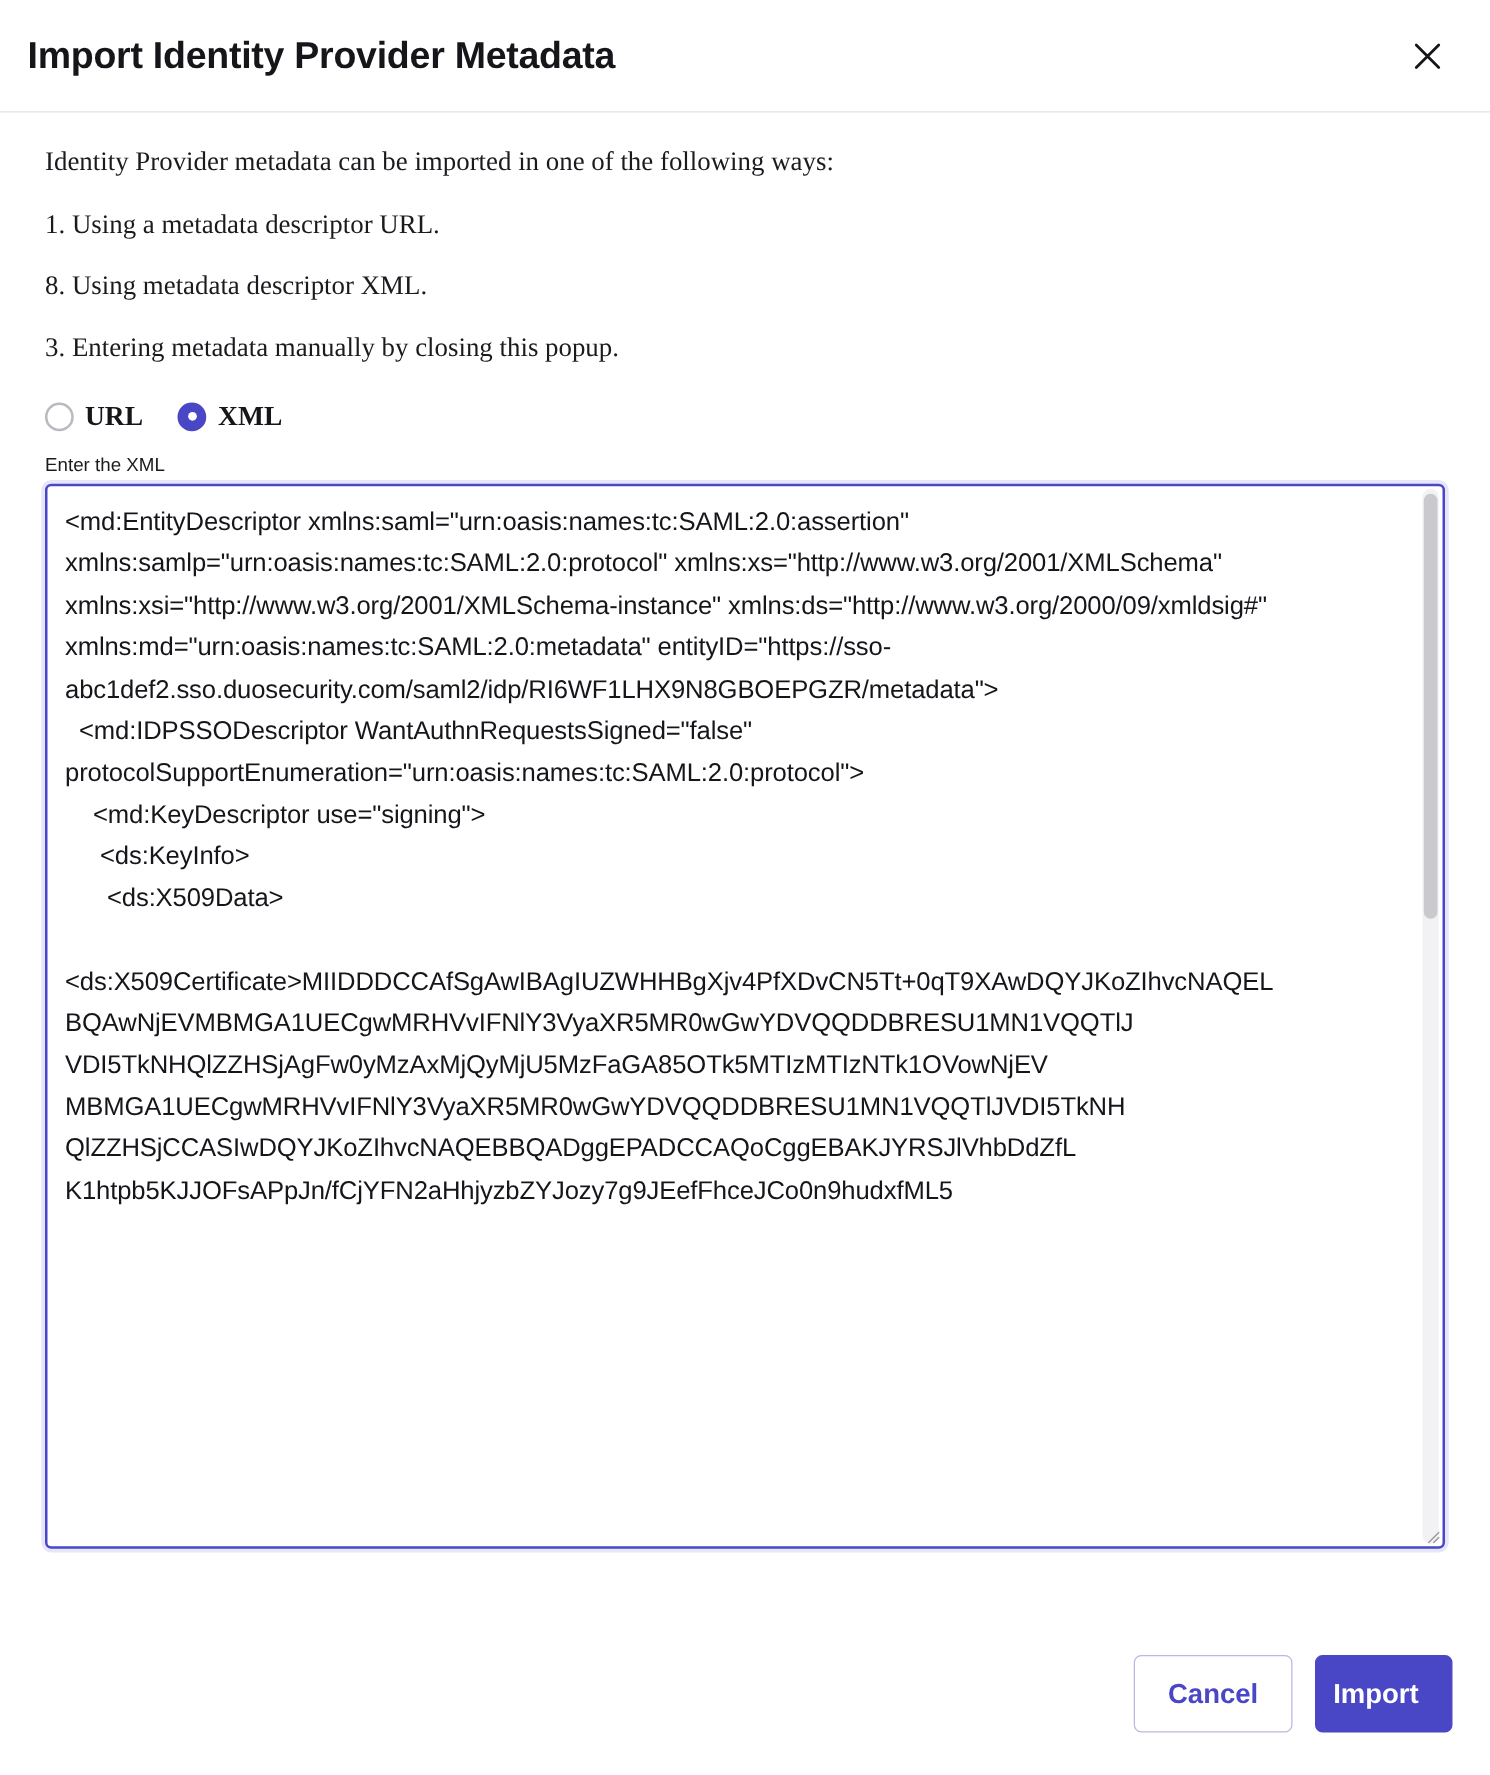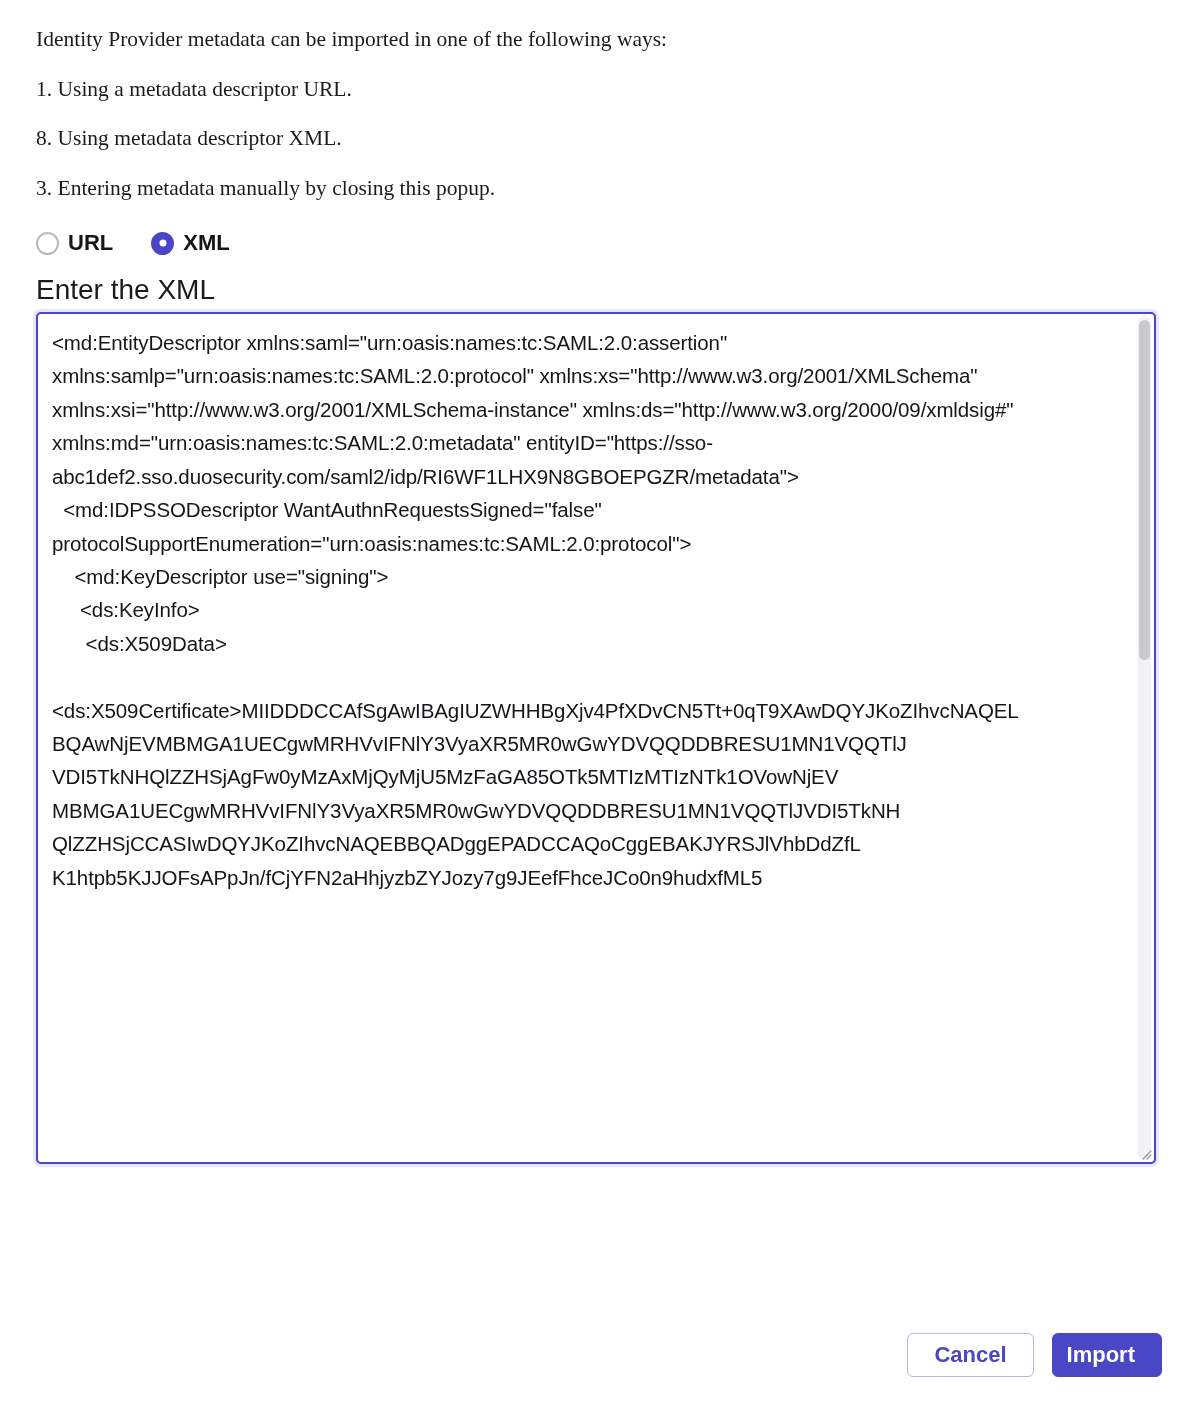--- a/index.html
+++ b/index.html
@@ -68,23 +68,24 @@
     margin-bottom: 22px;
     color: #1b1b1f;
     font-family: Liberation Serif, serif;
   }
   .intro-line.step { margin-bottom: 22px; }
 
   
   .radio-row {
     display: flex;
     align-items: center;
-    gap: 20px;
+    gap: 10px;
     margin-top: 28px;
     margin-bottom: 18px;
+    font-family: Liberation Serif, serif;
   }
   .radio-option {
     display: flex;
     align-items: center;
     gap: 9px;
     cursor: pointer;
     margin-right: 18px;
   }
   .radio-circle {
     width: 23px;
@@ -112,21 +113,21 @@
     transform: translate(-50%, -50%);
   }
   .radio-label {
     font-size: 22px;
     font-weight: 700;
     color: #15151a;
   }
 
   
   .field-label {
-    font-size: 28px;
+    font-size: 15px;
     color: #1b1b1f;
     margin-bottom: 6px;
   }
   .textarea-wrap {
     position: relative;
     border: 2px solid #4a47c6;
     border-radius: 5px;
     box-shadow: 0 0 0 3px rgba(120,118,220,0.18);
     background: #fff;
     height: 852px;
@@ -189,41 +190,49 @@
     gap: 18px;
     padding: 0 30px 10px 0;
     box-sizing: border-box;
   }
   .btn {
     font-family: "Liberation Sans", sans-serif;
     font-size: 22px;
     font-weight: 700;
     border-radius: 6px;
     padding: 0 26px;
-    height: 44px;
+    height: 62px;
     cursor: pointer;
     box-sizing: border-box;
   }
   .btn-secondary {
     background: #fff;
     color: #4a47c6;
     border: 1.5px solid #b9b8e2;
   }
   .btn-primary {
     background: #4a47c6;
     color: #fff;
     border: 1.5px solid #4a47c6;
     padding-left: 14px;
   }
 </style>
 </head>
 <body>
 
 <div class="modal">
 
+  <div class="modal-header">
+    <div class="modal-title">Import Identity Provider Metadata</div>
+    <button class="close-btn" aria-label="Close">
+      <svg width="26" height="26" viewBox="0 0 26 26" fill="none" xmlns="http://www.w3.org/2000/svg">
+        <path d="M4 4 L22 22 M22 4 L4 22" stroke="#15151a" stroke-width="2.2" stroke-linecap="round"></path>
+      </svg>
+    </button>
+  </div>
 
   <div class="modal-body">
 
     <div class="intro-line">Identity Provider metadata can be imported in one of the following ways:</div>
     <div class="intro-line step">1. Using a metadata descriptor URL.</div>
     <div class="intro-line step">8. Using metadata descriptor XML.</div>
     <div class="intro-line step">3. Entering metadata manually by closing this popup.</div>
 
     <div class="radio-row">
       <label class="radio-option">

